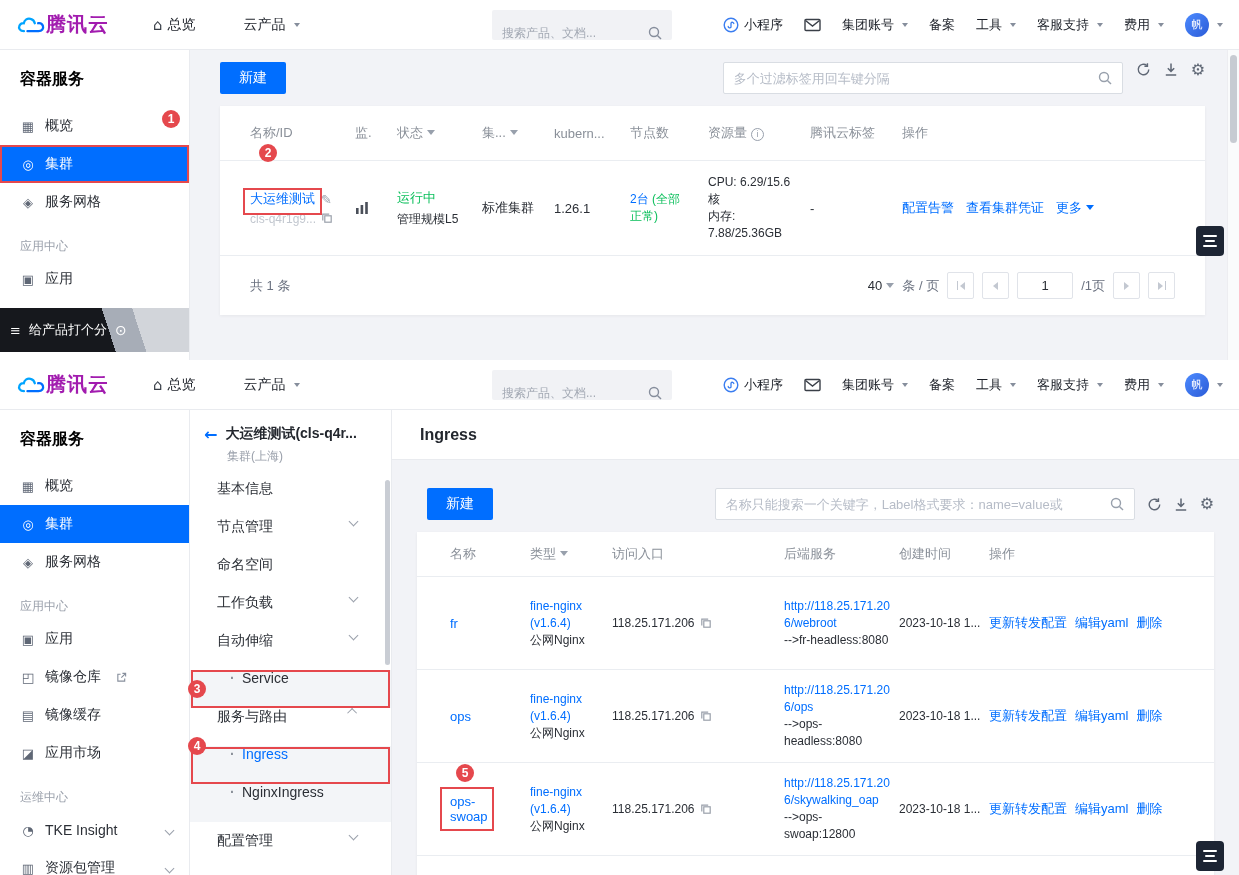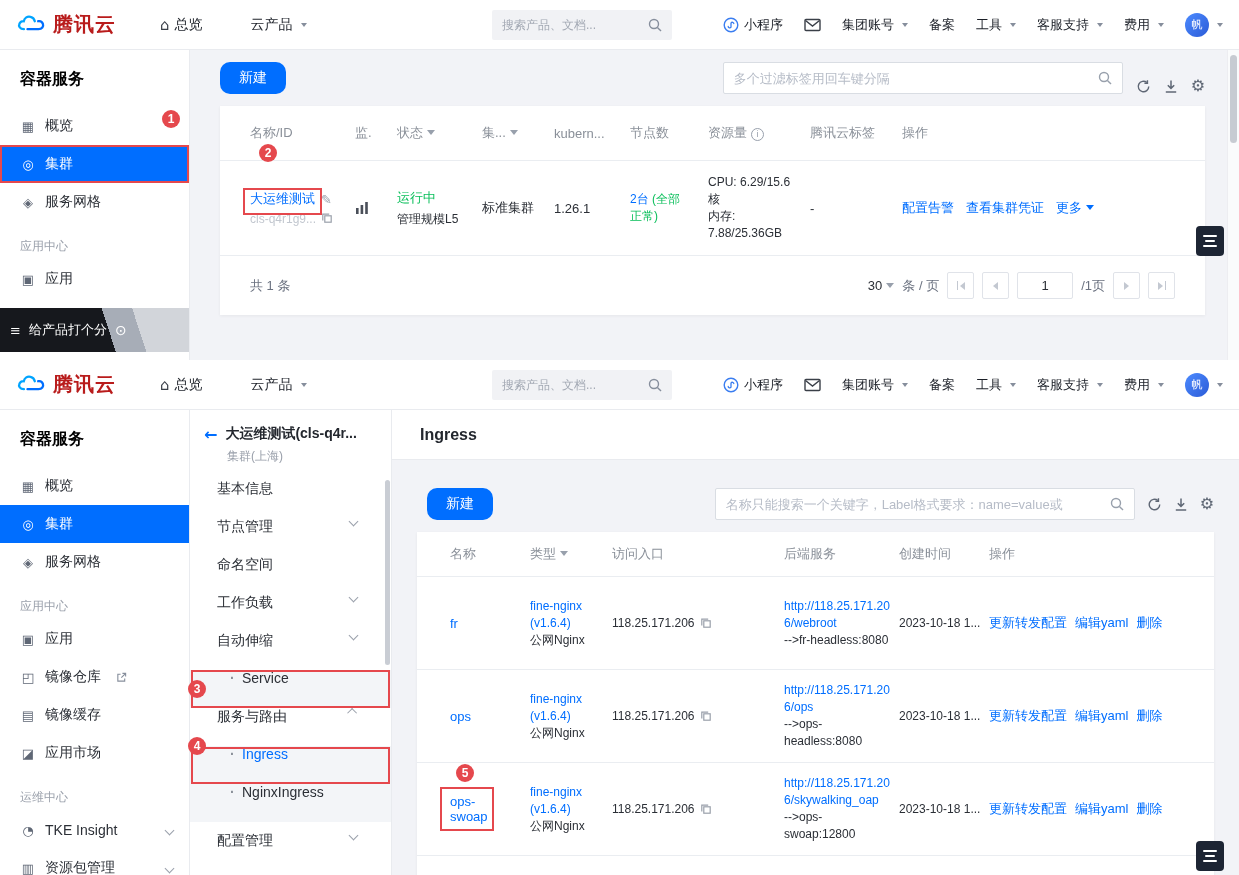--- a/index.html
+++ b/index.html
@@ -8,25 +8,25 @@
   [data-interactable="true"]{cursor:pointer}
   .uico{font-family:"DejaVu Sans",sans-serif;font-style:normal}
   svg{display:block}
 
   .screen{position:absolute;left:0;width:1239px;overflow:hidden;background:#f2f3f7}
   .s1{top:0;height:360px}
   .s2{top:360px;height:515px}
 
   
   .hdr{position:absolute;top:0;left:0;width:100%;height:50px;background:#fff;border-bottom:1px solid #e9ebef;display:flex;align-items:center;padding:0 16px;z-index:6}
-  .brand{display:flex;align-items:flex-start;gap:7px;font-size:20px;font-weight:700;color:#b91c1c;letter-spacing:1px}
+  .brand{display:flex;align-items:center;font-size:20px;font-weight:700;color:#a21caf;letter-spacing:1px}
   .hitem{display:flex;align-items:center;gap:5px;font-size:14px;color:#1b1f27}
   .hnav1{margin-left:44px}
   .hnav2{margin-left:48px}
-  .hsearch{position:absolute;left:492px;top:10px;width:180px;height:30px;background:#f1f2f5;border-radius:2px;display:flex;align-items:center;padding:0 10px;gap:6px}
+  .hsearch{position:absolute;left:492px;top:10px;width:180px;height:30px;background:#f1f2f5;border-radius:2px;display:flex;align-items:flex-end;padding:0 10px;gap:6px}
   .hsearch input{border:0;outline:0;background:transparent;flex:1;font-size:12px;color:#333;font-family:inherit;min-width:0}
   .hsearch input::placeholder{color:#a2a8b3}
   .hright{margin-left:auto;display:flex;align-items:center;gap:21px;font-size:13px;color:#1b1f27}
   .hright .hitem{font-size:13px}
   .avatar{width:24px;height:24px;border-radius:50%;background:linear-gradient(135deg,#4d8bff,#2b5bd7);color:#fff;font-size:11px;display:flex;align-items:center;justify-content:center}
   .dcaret{display:inline-block;width:0;height:0;border:3.5px solid transparent;border-top:4.5px solid #868e9c;margin-left:3px;transform:translateY(2px)}
   .fcaret{display:inline-block;width:0;height:0;border:4px solid transparent;border-top:5px solid #98a0ac;margin-left:4px;transform:translateY(2px)}
   .fcaret.blue{border-top-color:#006eff}
   .home-ic{font-size:15px;color:#3a3f48}
 
@@ -40,23 +40,23 @@
   .sb-sec{font-size:12px;color:#9aa0ab;height:39px;padding:17px 0 0 20px}
   .rchev{margin-left:auto;margin-right:16px;width:7px;height:7px;border-right:1.5px solid #9aa0ab;border-bottom:1.5px solid #9aa0ab;transform:rotate(45deg);flex:none}
   .rchev.up{transform:rotate(-135deg) translateY(-2px)}
   .ext-ic{margin-left:6px}
 
   .rate{position:absolute;left:0;top:258px;width:189px;height:44px;display:flex;align-items:center;gap:8px;padding:0 10px;color:#fff;font-size:13px;background:linear-gradient(72deg,#16181d 57%,#a7adb7 57%,#a7adb7 72%,#d2d5da 72%)}
   .rate-go{font-size:14px}
 
   
   .m1{position:absolute;left:190px;top:50px;right:12px;bottom:0;padding:12px 22px 0 30px}
-  .btn-pri{height:32px;background:#006eff;color:#fff;border:0;border-radius:10px;font-size:14px;padding:0 19px;font-family:inherit}
+  .btn-pri{height:32px;background:#006eff;color:#fff;border:0;border-radius:2px;font-size:14px;padding:0 19px;font-family:inherit}
   .tb1{display:flex;align-items:center}
-  .tb-right{margin-left:auto;display:flex;align-items:flex-end;gap:13px}
+  .tb-right{margin-left:auto;display:flex;align-items:flex-start;gap:13px}
   .box-input{width:400px;height:32px;background:#fff;border:1px solid #d9dde3;border-radius:2px;display:flex;align-items:center;padding:0 10px;gap:6px}
   .box-input input{border:0;outline:0;background:transparent;flex:1;font-size:13px;color:#333;font-family:inherit;min-width:0}
   .box-input input::placeholder{color:#b6bcc7}
   .tool-ic{color:#5f6775;font-size:16px;display:flex;align-items:center;line-height:1}
 
   .card{background:#fff;margin-top:12px;padding-bottom:10px;box-shadow:0 1px 3px rgba(31,35,41,.06)}
   .trow{display:flex;align-items:center;padding:0 30px}
   .thead1{height:55px;border-bottom:1px solid #eaedf1;color:#8a9099;font-size:13px}
   .tdata1{height:95px;border-bottom:1px solid #eaedf1;font-size:13px;color:#2b2f36}
   .c1{width:105px}.c2{width:42px}.c3{width:85px}.c4{width:72px}.c5{width:76px}.c6{width:78px}.c7{width:102px}.c8{width:92px}.c9{flex:1}
@@ -314,21 +314,21 @@
           <span class="lnk" data-interactable="true">配置告警</span>
           <span class="lnk" data-interactable="true">查看集群凭证</span>
           <span class="lnk" data-interactable="true"><span data-interactable="false">更多</span><i class="fcaret blue" data-interactable="false"></i></span>
         </div>
       </div>
 
       <div class="pgrow" data-interactable="false">
         <span data-interactable="false">共 1 条</span>
         <div class="pgright" data-interactable="false">
           <span class="pg-size" data-interactable="true">
-              <span data-interactable="false">30</span>
+              <span data-interactable="false">40</span>
               <i class="fcaret" data-interactable="false"></i>
             </span>
           <span data-interactable="false">条 / 页</span>
           <span class="pg-btn" data-interactable="true">
               <span class="vbar"></span>
               <span class="tri tri-l"></span>
             </span>
           <span class="pg-btn" data-interactable="true">
               <span class="tri tri-l"></span>
             </span>

